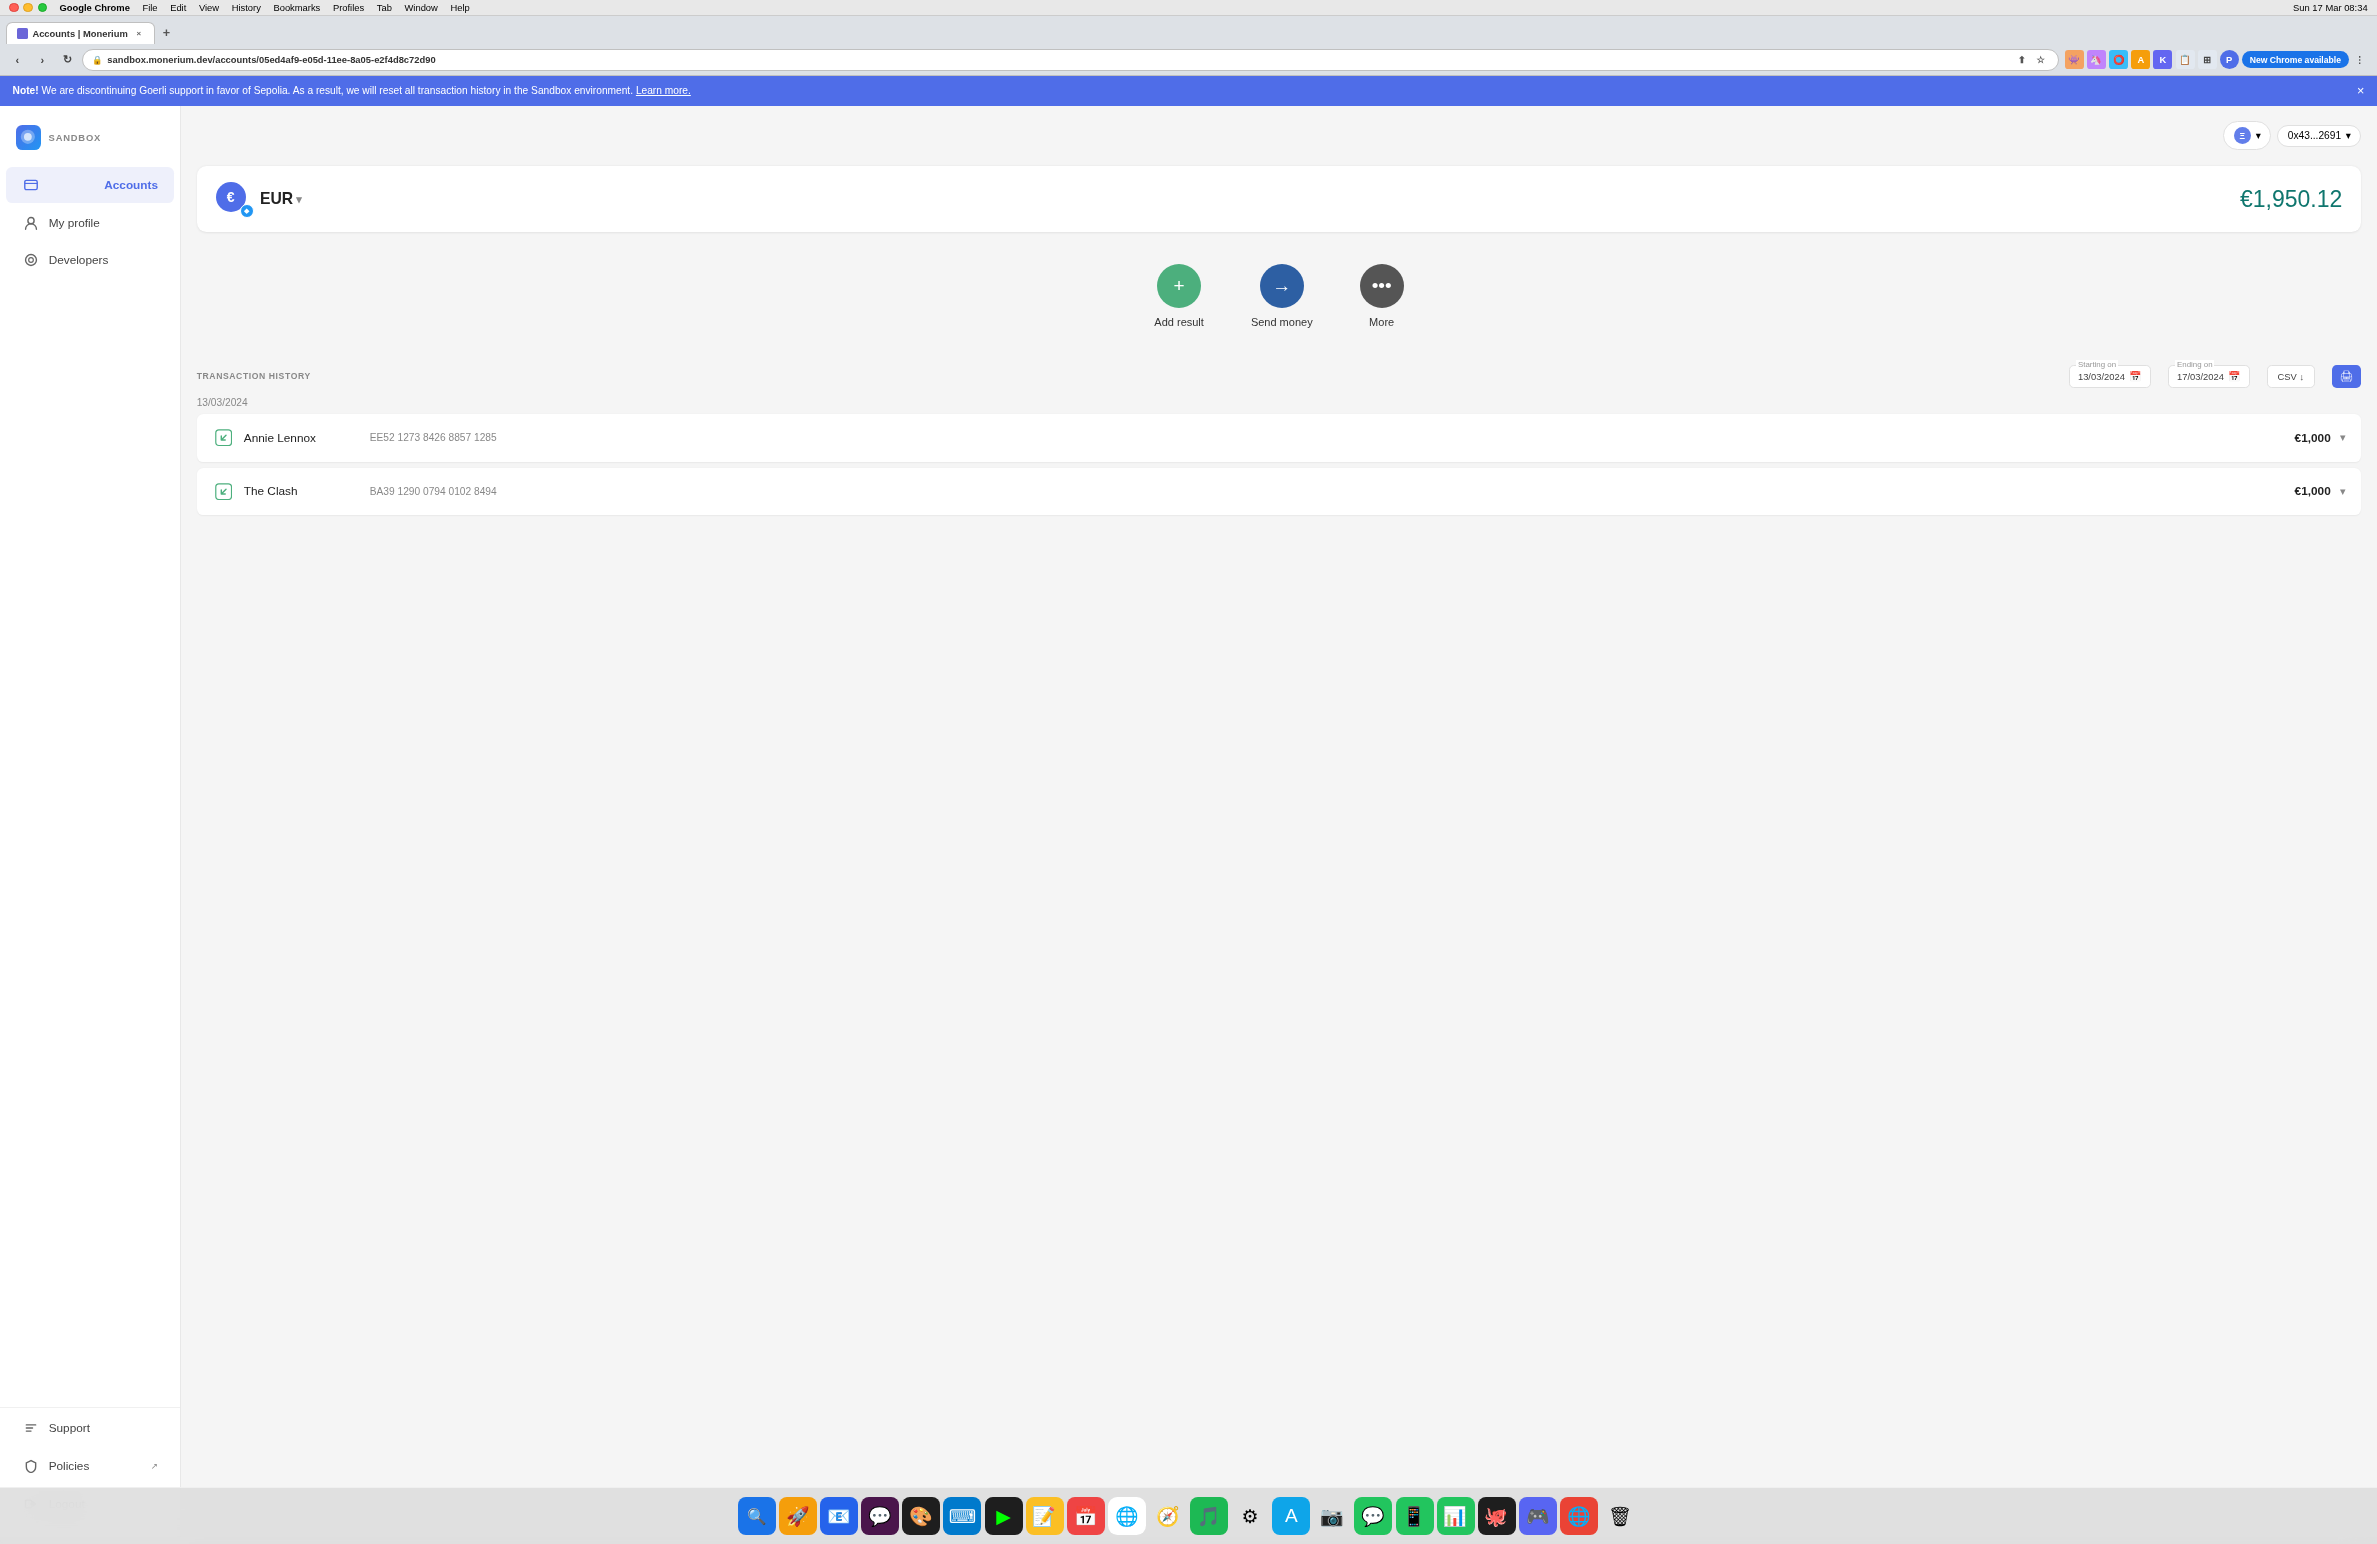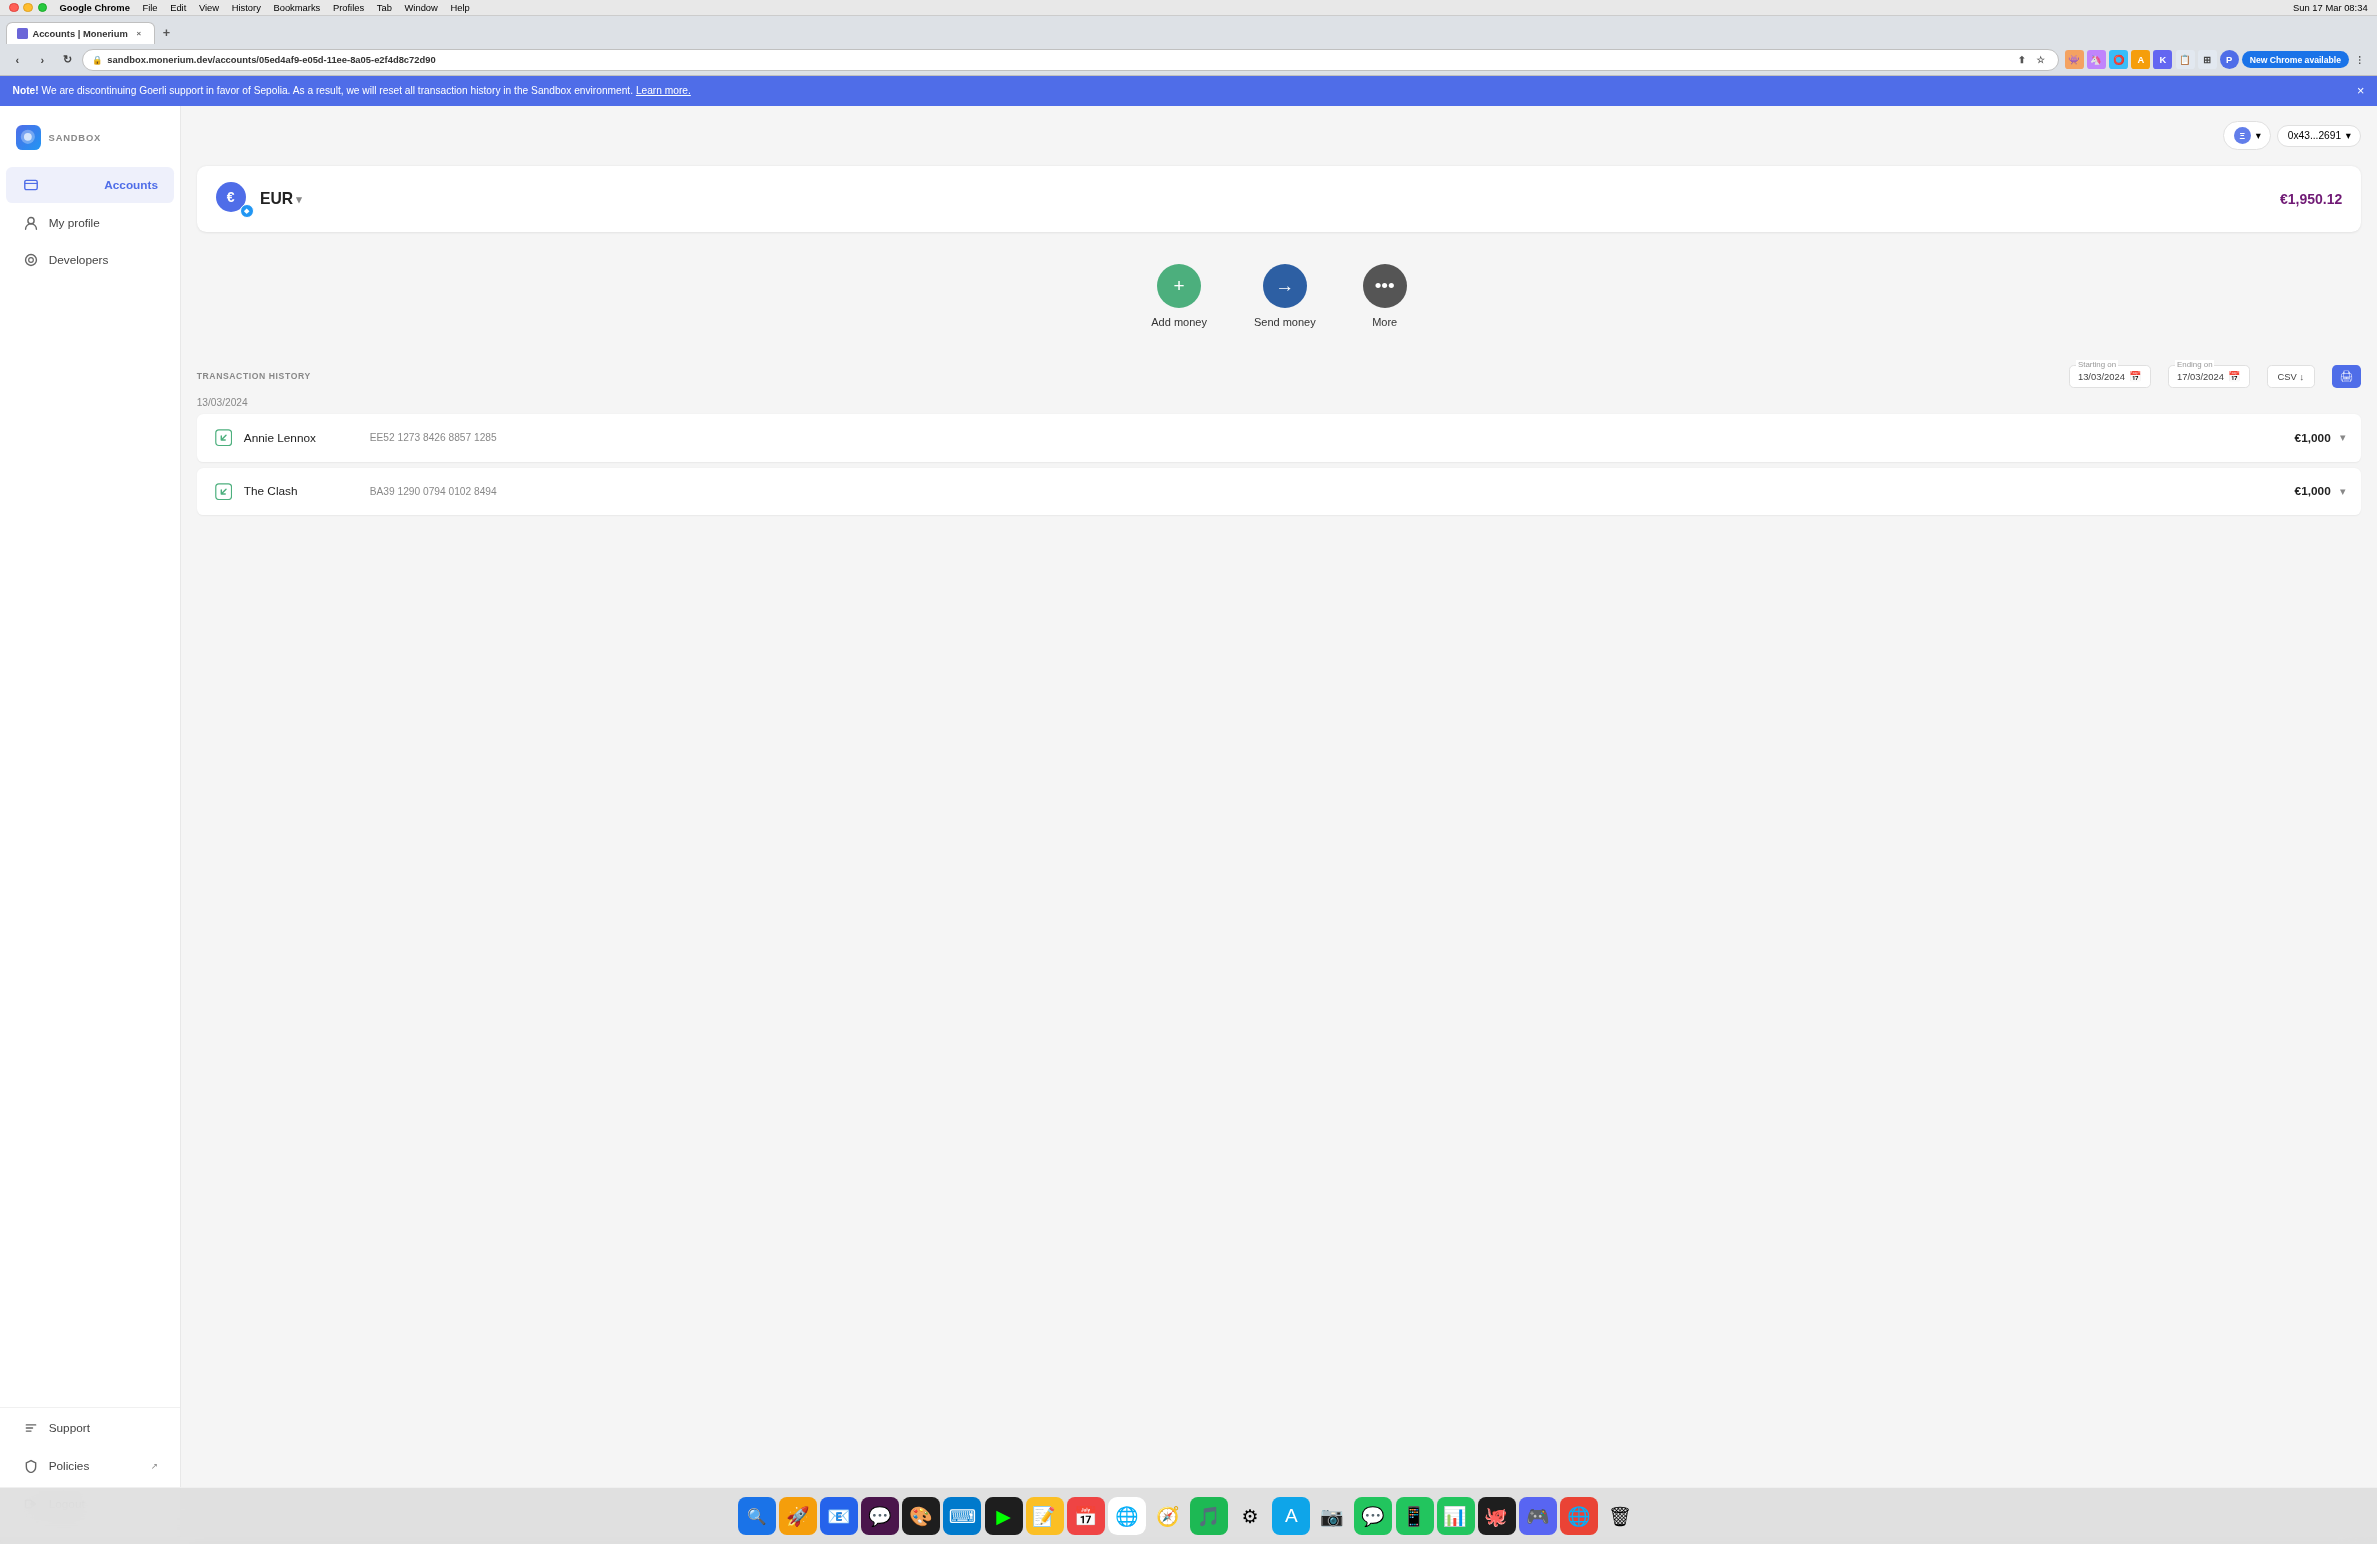--- a/index.html
+++ b/index.html
@@ -230,21 +230,21 @@
       display: flex; align-items: center; justify-content: center;
       color: #fff; font-size: 7px;
       border: 1.6px solid #fff;
     }
     .currency-selector {
       display: flex; align-items: center; gap: 3.1px;
       font-size: 15.7px; font-weight: 600; color: #222;
       cursor: pointer;
     }
     .chevron-down { color: #888; font-size: 11px; }
-    .account-balance { font-size: 14px; font-weight: 700; color: #701a75; }
+    .account-balance { font-size: 23px; font-weight: 400; color: #0f766e; }
 
     
     .action-buttons {
       display: flex;
       justify-content: center;
       gap: 47px;
       margin-bottom: 25px;
       padding: 12.6px 0;
     }
     .action-btn {
@@ -522,21 +522,21 @@
           <span>EUR</span>
           <span class="chevron-down">▾</span>
         </div>
       </div>
       <div class="account-balance">€1,950.12</div>
     </div>
 
     <div class="action-buttons">
       <div class="action-btn">
         <div class="action-circle circle-green">+</div>
-        <span class="action-label">Add money</span>
+        <span class="action-label">Add result</span>
       </div>
       <div class="action-btn">
         <div class="action-circle circle-blue">→</div>
         <span class="action-label">Send money</span>
       </div>
       <div class="action-btn">
         <div class="action-circle circle-gray">•••</div>
         <span class="action-label">More</span>
       </div>
     </div>

